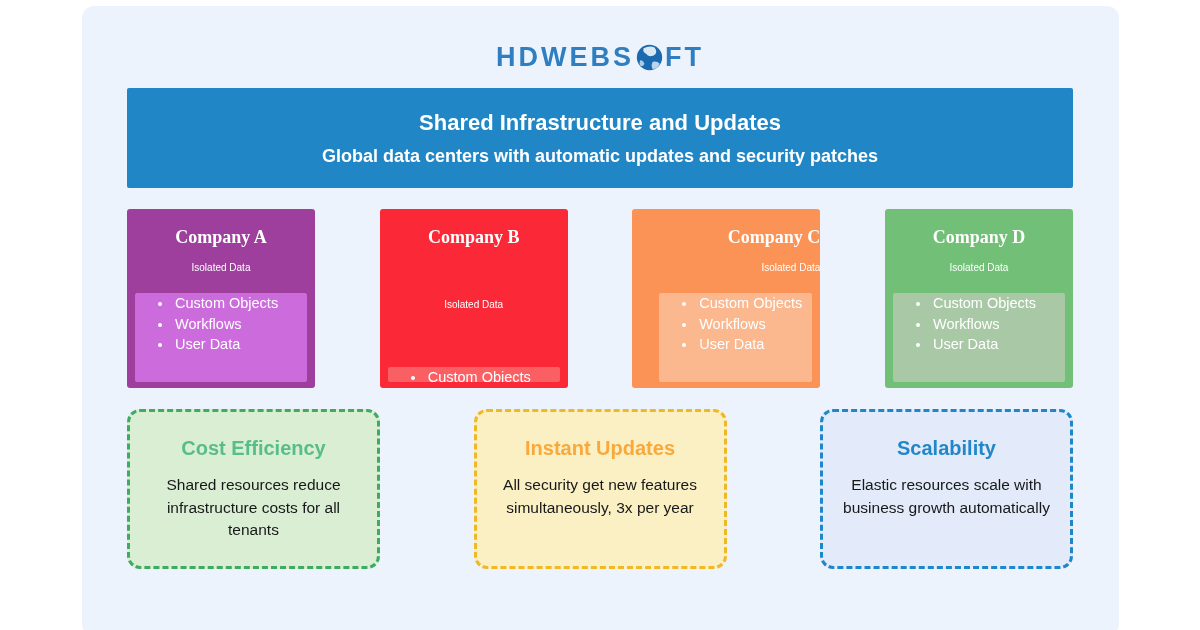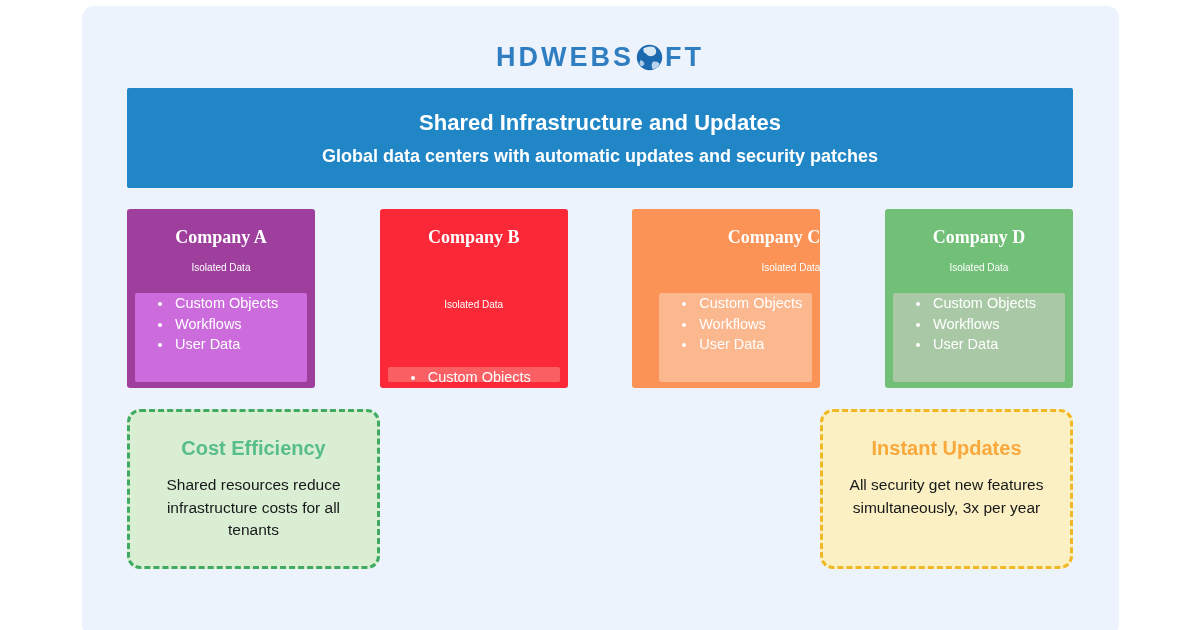--- a/index.html
+++ b/index.html
@@ -163,17 +163,21 @@
       <article class="benefit" style="background-color: rgb(217, 238, 211); border-color: rgb(63, 170, 97);">
         <h3 style="color: rgb(87, 189, 138);">Cost Efficiency</h3>
         <p>Shared resources reduce infrastructure costs for all tenants</p>
       </article>
 
       <article class="benefit" style="background-color: rgb(251, 240, 195); border-color: rgb(240, 184, 36);">
         <h3 style="color: rgb(249, 168, 60);">Instant Updates</h3>
         <p>All security get new features simultaneously, 3x per year</p>
       </article>
 
+      <article class="benefit" style="background-color: rgb(227, 234, 249); border-color: rgb(30, 135, 201);">
+        <h3 style="color: rgb(33, 135, 200);">Scalability</h3>
+        <p>Elastic resources scale with business growth automatically</p>
+      </article>
 
     </section>
 
   </div>
 </div>
 
 </body></html>

